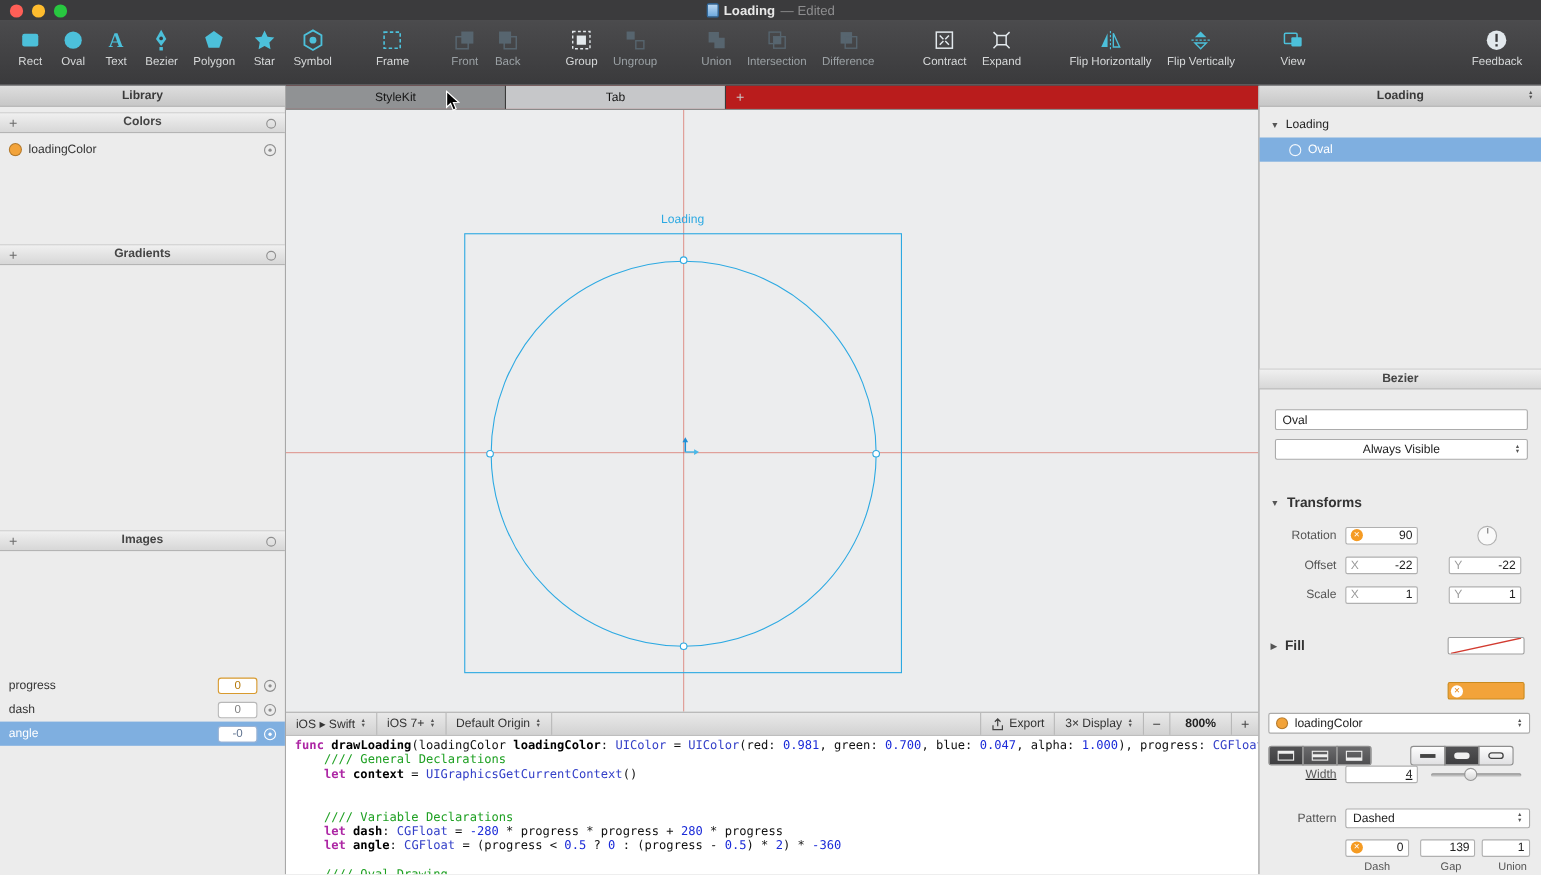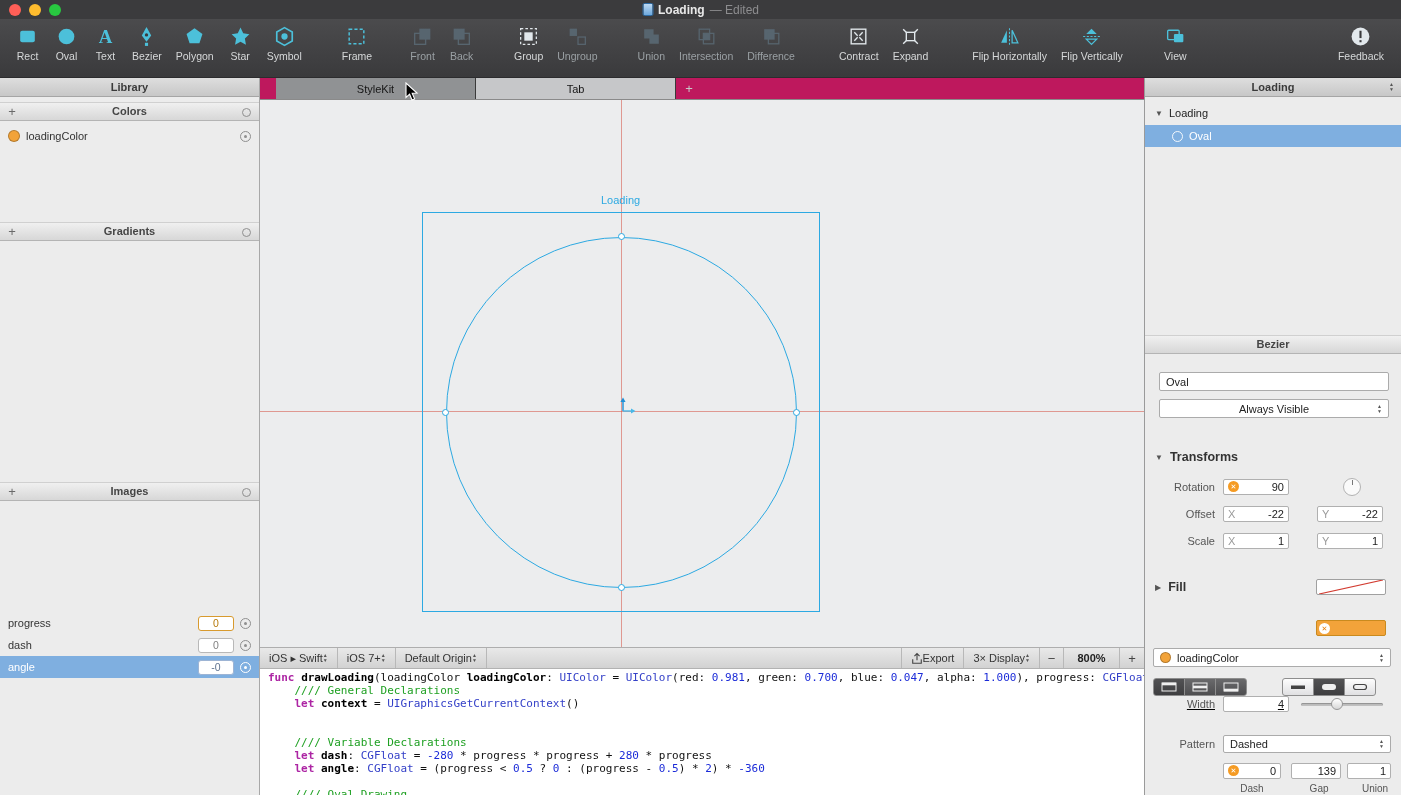--- a/index.html
+++ b/index.html
@@ -53,38 +53,38 @@
   .lib-row { position:absolute; left:0; right:0; height:22px; display:flex; align-items:center; padding:0 8px; gap:6px; color:#333; }
   .swatch-dot { width:12px; height:12px; border-radius:50%; border:1px solid rgba(0,0,0,0.25); flex:none; }
   .lib-row .rowlabel { flex:1; }
   .valbox { width:36px; height:15px; border-radius:3px; background:#fff; text-align:center; line-height:13px; font-size:10.5px; }
   .valbox.orange { border:1px solid #d89a2e; color:#b5790a; }
   .valbox.gray { border:1px solid #b8b8b8; color:#7f7f7f; }
   .valbox.sel { border:1px solid #9db4d4; color:#5f7390; }
   .var-row-selected { background:#7FAFE0; color:#fff; }
 
   
-  .tabbar { position:absolute; left:260px; top:78px; width:884px; height:22px; background:#be185d; display:flex; border-bottom:1px solid #8a8a8a;padding-left:16px; }
+  .tabbar { position:absolute; left:260px; top:78px; width:884px; height:22px; background:#b91c1c; display:flex; border-bottom:1px solid #8a8a8a; }
   .tab { width:200px; text-align:center; line-height:22px; color:#161616; border-right:1px solid #3a3a3a; }
   .tab.stylekit { background:#909294; }
   .tab.active { background:#c6c7c9; }
   .tab-add { width:26px; text-align:center; line-height:21px; color:#c8c8c8; font-size:13px; }
   .canvas { position:absolute; left:260px; top:100px; width:884px; height:547px; background:#ecedee; overflow:hidden; }
   .guide-v { position:absolute; left:361px; top:0; bottom:0; width:1px; background:rgba(214,82,70,0.55); }
   .guide-h { position:absolute; top:311px; left:0; right:0; height:1px; background:rgba(214,82,70,0.55); }
   .artboard-label { position:absolute; left:341px; top:94px; color:#2CA9E2; font-size:11px; }
   .selrect { position:absolute; left:162px; top:112px; width:398px; height:400px; border:1px solid #2CA9E2; }
   .ovalshape { position:absolute; left:186px; top:137px; width:351px; height:351px; border:1px solid #2CA9E2; border-radius:50%; }
   .handle { position:absolute; width:7px; height:7px; border-radius:50%; background:#fff; border:1px solid #2CA9E2; }
   .axis { position:absolute; left:348px; top:296px; }
   .cursor { position:absolute; left:405px; top:82px; z-index:99; }
 
   
   .codebar { position:absolute; left:260px; top:647px; width:884px; height:22px; background:linear-gradient(#e9e9e9,#d2d2d2); border-top:1px solid #aeaeae; border-bottom:1px solid #b2b2b2; display:flex; align-items:stretch; color:#333; }
-  .cbseg { display:flex; align-items:center; gap:0; padding:0 9px; border-right:1px solid #b8b8b8; white-space:nowrap; }
+  .cbseg { display:flex; align-items:center; gap:5px; padding:0 9px; border-right:1px solid #b8b8b8; white-space:nowrap; }
   .cb-spacer { flex:1; }
   .cb-left { border-left:1px solid #b8b8b8; }
   .zoombtn { width:24px; display:flex; align-items:center; justify-content:center; border-right:1px solid #b8b8b8; font-size:13px; color:#444; }
   .zoomlevel { width:56px; display:flex; align-items:center; justify-content:center; border-right:1px solid #b8b8b8; font-weight:bold; color:#222; }
 
   
   .codearea { position:absolute; left:260px; top:669px; width:884px; height:126px; background:#fff; font-family:"DejaVu Sans Mono","Liberation Mono",monospace; font-size:11px; line-height:13px; padding:2px 0 0 8px; white-space:pre; overflow:hidden; color:#111; }
   .codearea .k { color:#ad26a4; font-weight:bold; }
   .codearea .b { color:#000; font-weight:bold; }
   .codearea .t { color:#3440c8; }

